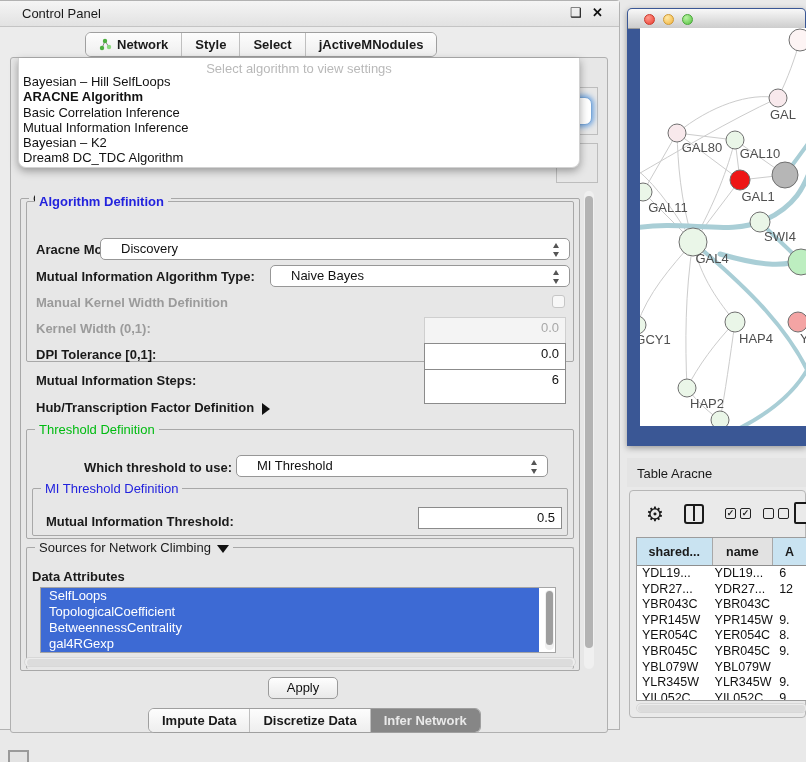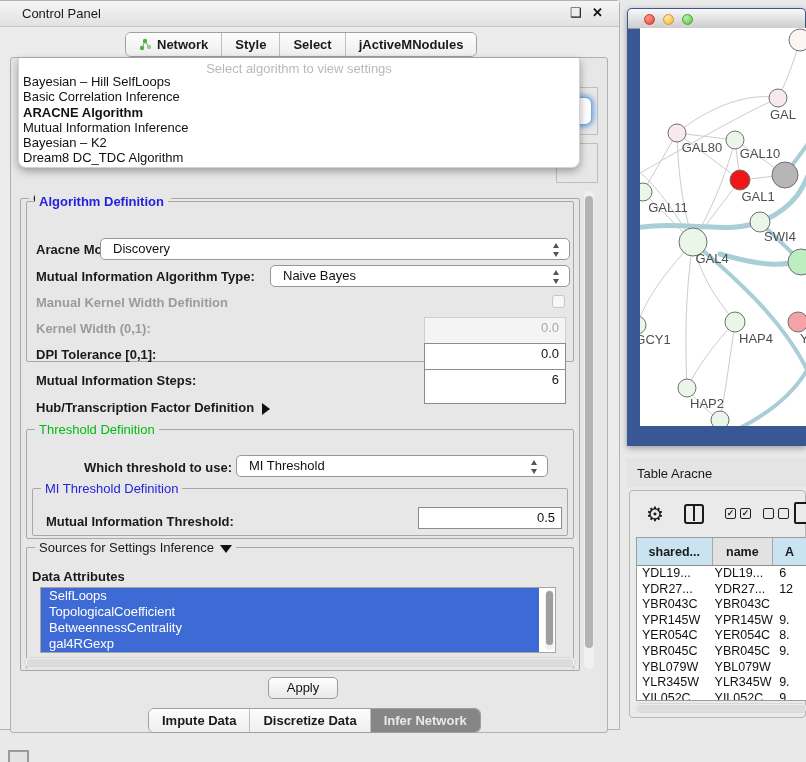--- a/index.html
+++ b/index.html
@@ -12,36 +12,36 @@
   .cp-titlebar { position:absolute; left:0; top:0; width:100%; height:26px; background:linear-gradient(#f5f5f5,#e2e2e2); border-bottom:1px solid #c4c4c4; }
   .cp-title { position:absolute; left:22px; top:5px; font-size:13px; color:#1a1a1a; }
   .cp-float { position:absolute; left:570px; top:4px; font-size:13px; color:#111; cursor:default; }
   .cp-close { position:absolute; left:592px; top:4px; font-size:13px; font-weight:bold; color:#111; }
 
   
   .seg { display:flex; border:1px solid #9f9f9f; border-radius:6px; overflow:hidden; background:#f4f4f4; }
   .seg .tab { padding:4px 13px; font-size:13px; font-weight:bold; color:#1a1a1a; border-right:1px solid #bfbfbf; background:linear-gradient(#fdfdfd,#eeeeee); display:flex; align-items:center; gap:5px; white-space:nowrap; }
   .seg .tab:last-child { border-right:none; }
   .seg .tab.active { background:#868686; color:#e9e9e9; }
-  #top-tabs { left:85px; top:31px;margin-left:40px; }
+  #top-tabs { left:85px; top:31px; }
   #bottom-tabs { left:148px; top:707px; }
 
   .content-panel { left:10px; top:56px; width:598px; height:676px; border:1px solid #b0b0b0; border-radius:3px; background:#e7e7e7; }
 
   
   .group { position:absolute; border:1px solid #a8a8a8; border-radius:2px; }
   .group-title { position:absolute; top:-8px; left:8px; background:#e7e7e7; padding:0 4px; font-size:13px; white-space:nowrap; }
   .t-blue { color:#2222dd; }
   .t-green { color:#00bb11; }
   .t-black { color:#1a1a1a; }
 
   .lbl { position:absolute; font-size:13px; font-weight:bold; color:#1a1a1a; white-space:nowrap; }
   .lbl.disabled { color:#9b9b9b; }
 
-  .combo { position:absolute; height:22px; background:#fff; border:1px solid #979797; border-radius:5px; font-size:13px; color:#111; line-height:20px; padding-left:12px; }
+  .combo { position:absolute; height:22px; background:#fff; border:1px solid #979797; border-radius:5px; font-size:13px; color:#111; line-height:20px; padding-left:20px; }
   .stepper { position:absolute; right:9px; top:4px; width:7px; height:14px; }
   .stepper:before { content:""; position:absolute; top:0; left:0; border-left:3.5px solid transparent; border-right:3.5px solid transparent; border-bottom:5px solid #555; }
   .stepper:after { content:""; position:absolute; bottom:0; left:0; border-left:3.5px solid transparent; border-right:3.5px solid transparent; border-top:5px solid #555; }
 
   .field { position:absolute; height:35px; background:#fff; border:1px solid #8b8b8b; font-size:13px; color:#111; text-align:right; line-height:19px; padding-right:6px; }
   .field.disabled { background:#f4f4f4; border-color:#cfcfcf; color:#a8a8a8; }
 
   .checkbox { position:absolute; width:13px; height:13px; background:#f7f7f7; border:1px solid #c6c6c6; border-radius:3px; }
 
   .tri-right { display:inline-block; width:0; height:0; border-top:6px solid transparent; border-bottom:6px solid transparent; border-left:8px solid #111; vertical-align:middle; margin-left:8px; }
@@ -141,22 +141,22 @@
 
   <div class="abs content-panel"></div>
 
   <div class="border-frag" style="left:556px; top:86px; width:42px; height:48px;"></div>
   <div class="border-frag" style="left:556px; top:142px; width:42px; height:40px;"></div>
   <div class="abs" id="hidden-combo"></div>
 
   <div class="abs" id="algo-dropdown">
     <div class="dd-header">Select algorithm to view settings</div>
     <div class="dd-item">Bayesian – Hill SelfLoops</div>
+    <div class="dd-item selected">ARACNE Algorithm</div>
     <div class="dd-item">Basic Correlation Inference</div>
-    <div class="dd-item selected">ARACNE Algorithm</div>
     <div class="dd-item">Mutual Information Inference</div>
     <div class="dd-item">Bayesian – K2</div>
     <div class="dd-item">Dream8 DC_TDC Algorithm</div>
   </div>
 
   <div class="group" style="left:20px; top:197px; width:560px; height:473px;">
     <span class="group-title t-black">Cyni Algorithm Settings</span>
   </div>
 
   <div class="group" style="left:26px; top:200px; width:548px; height:161px;font-weight:bold;">
@@ -194,21 +194,21 @@
     <span class="stepper"></span>
   </div>
   <div class="group" style="left:32px; top:487px; width:536px; height:48px;">
     <span class="group-title t-blue">MI Threshold Definition</span>
   </div>
   <span class="lbl" style="left:46px; top:513px;">Mutual Information Threshold:</span>
   <div class="field" style="left:418px; top:506px; width:144px; height:22px;">0.5</div>
 
   <div class="group" style="left:26px; top:546px; width:548px; height:122px; border-bottom:none;">
     <span class="group-title t-black">
-      <span>Sources for Settings Inference</span><span class="tri-down"></span>
+      <span>Sources for Network Climbing</span><span class="tri-down"></span>
     </span>
   </div>
   <span class="lbl" style="left:32px; top:568px;">Data Attributes</span>
   <div id="attr-list">
     <div class="item">SelfLoops</div>
     <div class="item">TopologicalCoefficient</div>
     <div class="item">BetweennessCentrality</div>
     <div class="item">gal4RGexp</div>
     <div class="list-scroll vscroll">
         <div class="thumb"></div>

